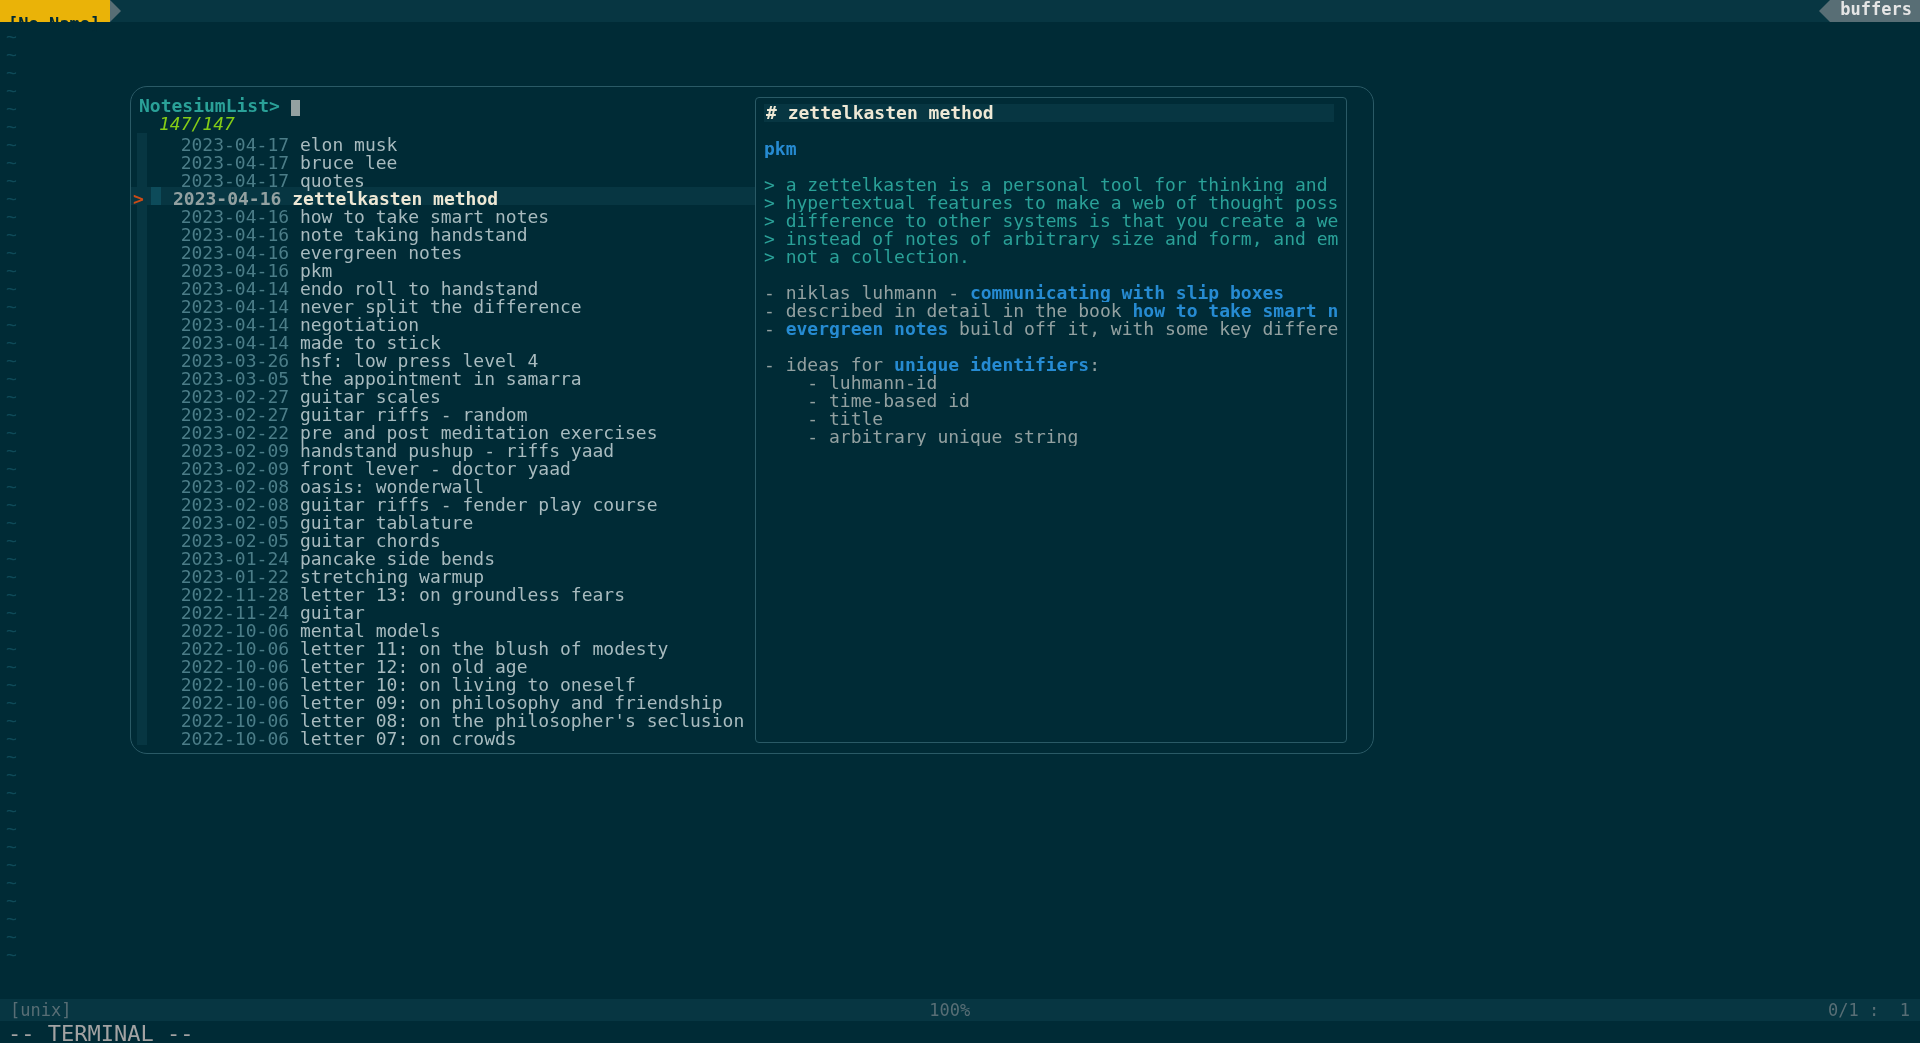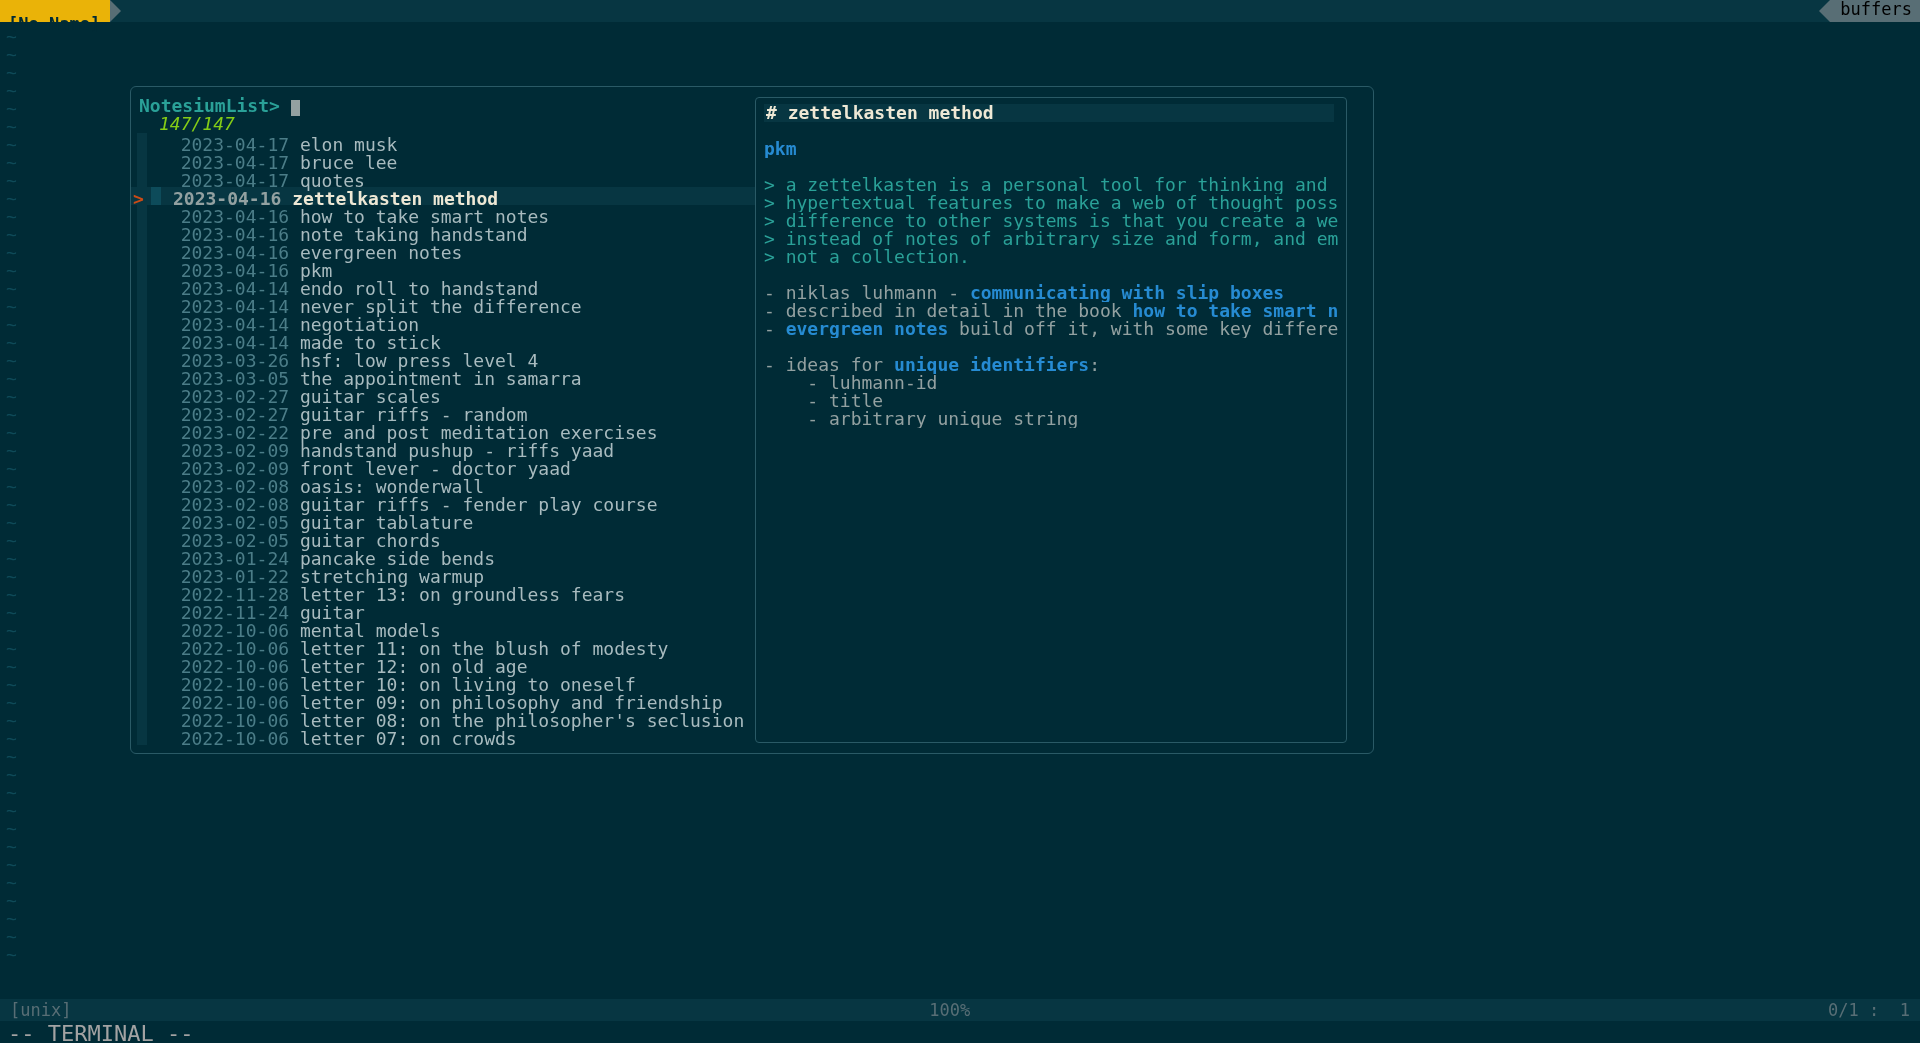--- a/index.html
+++ b/index.html
@@ -31,24 +31,24 @@
   .tab-left::after {
     content: "";
     position: absolute;
     right: -11px; top: 0;
     border-top: 11px solid transparent;
     border-bottom: 11px solid transparent;
     border-left: 11px solid #586e75;
   }
   .tab-right {
     background: #586e75;
-    color: #000000;
+    color: #e5e5e5;
     padding: 1px 8px 8px 10px;
     position: relative;
-    font-weight: normal;
+    font-weight: bold;
   }
   .tab-right::before {
     content: "";
     position: absolute;
     left: -11px; top: 0;
     border-top: 11px solid transparent;
     border-bottom: 11px solid transparent;
     border-right: 11px solid #586e75;
   }
 
@@ -69,21 +69,21 @@
     padding-left: 6px;
   }
 
   .float {
     position: absolute;
     left: 130px;
     top: 64px;
     width: 1244px;
     height: 668px;
     border: 1px solid #2a5a66;
-    border-radius: 6px;
+    border-radius: 17px;
     background: #002b36;
     display: flex;
   }
   .list-pane {
     flex: 0 0 624px;
     padding: 10px 0 10px 0;
     overflow: hidden;
   }
   .preview-pane {
     flex: 1;
@@ -299,20 +299,21 @@
           <div class="preview-line"><span class="quote">&gt; not a collection.</span></div>
         </div>
       <div class="preview-line"></div>
       <div class="preview-line"><span class="body">- niklas luhmann - </span><span class="link">communicating with slip boxes</span></div>
       <div class="preview-line"><span class="body">- described in detail in the book </span><span class="link">how to take smart notes</span></div>
       <div class="preview-line"><span class="body">- </span><span class="link">evergreen notes</span><span class="body"> build off it, with some key differences</span></div>
       <div class="preview-line"></div>
       <div class="preview-line"><span class="body">- ideas for </span><span class="link">unique identifiers</span><span class="body">:</span></div>
       <div id="sub-block">
           <div class="preview-line"><span class="body">    - luhmann-id</span></div>
+          <div class="preview-line"><span class="body">    - time-based id</span></div>
           <div class="preview-line"><span class="body">    - title</span></div>
           <div class="preview-line"><span class="body">    - arbitrary unique string</span></div>
         </div>
     </div>
   </div>
 </div>
 
 <div class="statusline"><span>[unix]</span>   <span>100%</span>    <span>0/1 :  1</span></div>
 <div class="cmdline">-- TERMINAL --</div>
 

